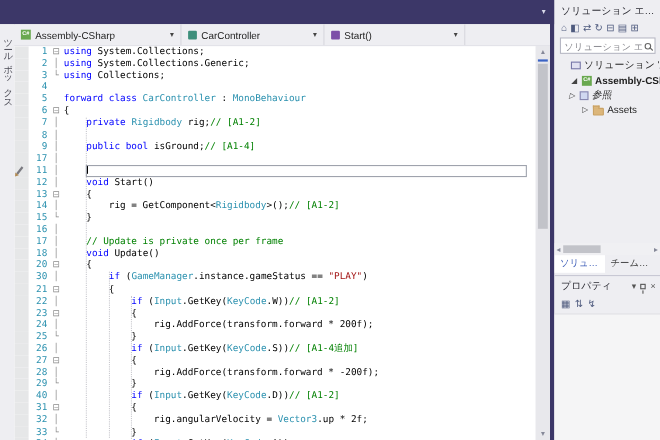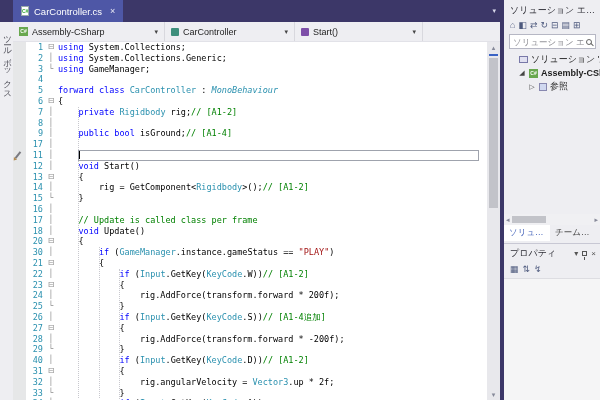--- a/index.html
+++ b/index.html
@@ -106,25 +106,20 @@
   .pin-icon::after{content:"";position:absolute;left:1px;top:5px;width:1px;height:3px;background:#555;}
   .props-toolbar{display:flex;gap:4px;padding:2px 6px 3px;color:#4E5A7E;font-size:9px;border-bottom:1px solid #DDDDE2;flex:none;}
   .props-body{flex:1;background:#F5F5F6;}
 </style>
 </head>
 <body>
 
 <div class="app">
 
   <div class="topbar">
-    <div class="doc-tab">
-      <span class="ic ic-csharp-file"></span>
-      <span>CarController.cs</span>
-      <span class="tab-close"></span>
-    </div>
     <span class="tab-overflow"></span>
   </div>
 
   <div class="toolbox">
     <span>ツールボックス</span>
   </div>
 
   <div class="navbar">
     <div class="nav-item n1">
       <span class="ic ic-csharp-project"></span>
@@ -157,33 +152,33 @@
         <div class="ed-row">
           <span class="ed-margin"></span>
           <span class="ed-num">2</span>
           <span class="ed-out">│</span>
           <span class="ed-code"><span style="color: rgb(0, 0, 255);">using</span><span style="color: rgb(0, 0, 0);"> System.Collections.Generic;</span></span>
         </div>
         <div class="ed-row">
           <span class="ed-margin"></span>
           <span class="ed-num">3</span>
           <span class="ed-out">└</span>
-          <span class="ed-code"><span style="color: rgb(0, 0, 255);">using</span><span style="color: rgb(0, 0, 0);"> GameManager;</span></span>
+          <span class="ed-code"><span style="color: rgb(0, 0, 255);">using</span><span style="color: rgb(0, 0, 0);"> Collections;</span></span>
         </div>
         <div class="ed-row">
           <span class="ed-margin"></span>
           <span class="ed-num">4</span>
           <span class="ed-out"></span>
           <span class="ed-code"></span>
         </div>
         <div class="ed-row">
           <span class="ed-margin"></span>
           <span class="ed-num">5</span>
           <span class="ed-out"></span>
-          <span class="ed-code"><span style="color: rgb(0, 0, 255);">forward class </span><span style="color: rgb(43, 145, 175);">CarController</span><span style="color: rgb(0, 0, 0);"> : </span><span style="color: rgb(43, 145, 175); font-style: italic;">MonoBehaviour</span></span>
+          <span class="ed-code"><span style="color: rgb(0, 0, 255);">forward class </span><span style="color: rgb(43, 145, 175);">CarController</span><span style="color: rgb(0, 0, 0);"> : </span><span style="color: rgb(43, 145, 175);">MonoBehaviour</span></span>
         </div>
         <div class="ed-row">
           <span class="ed-margin"></span>
           <span class="ed-num">6</span>
           <span class="ed-out">⊟</span>
           <span class="ed-code"><span style="color: rgb(0, 0, 0);">{</span></span>
         </div>
         <div class="ed-row">
           <span class="ed-margin"></span>
           <span class="ed-num">7</span>
@@ -243,21 +238,21 @@
         <div class="ed-row">
           <span class="ed-margin"></span>
           <span class="ed-num">16</span>
           <span class="ed-out">│</span>
           <span class="ed-code"></span>
         </div>
         <div class="ed-row">
           <span class="ed-margin"></span>
           <span class="ed-num">17</span>
           <span class="ed-out">│</span>
-          <span class="ed-code"><span style="color: rgb(0, 0, 0);">    </span><span style="color: rgb(0, 128, 0);">// Update is called class per frame</span></span>
+          <span class="ed-code"><span style="color: rgb(0, 0, 0);">    </span><span style="color: rgb(0, 128, 0);">// Update is private once per frame</span></span>
         </div>
         <div class="ed-row">
           <span class="ed-margin"></span>
           <span class="ed-num">18</span>
           <span class="ed-out">│</span>
           <span class="ed-code"><span style="color: rgb(0, 0, 0);">    </span><span style="color: rgb(0, 0, 255);">void </span><span style="color: rgb(0, 0, 0);">Update()</span></span>
         </div>
         <div class="ed-row">
           <span class="ed-margin"></span>
           <span class="ed-num">20</span>
@@ -385,24 +380,29 @@
         <div class="tree-row" style="padding-left: 4px;">
           <span class="expander"></span>
           <span class="ic ic-solution"></span>
           <span class="tree-label">ソリューション '上...</span>
         </div>
         <div class="tree-row" style="padding-left: 14px;">
           <span class="expander">◢</span>
           <span class="ic ic-csharp-project"></span>
           <span class="tree-label bold">Assembly-CSharp</span>
         </div>
-        <div class="tree-row" style="padding-left: 24px;">
+        <div class="tree-row" style="padding-left: 12px; font-style: italic;">
           <span class="expander">▷</span>
           <span class="ic ic-references"></span>
           <span class="tree-label">参照</span>
+        </div>
+        <div class="tree-row" style="padding-left: 24px;">
+          <span class="expander">▷</span>
+          <span class="ic ic-folder"></span>
+          <span class="tree-label">Assets</span>
         </div>
       </div>
     <div class="tree-spacer"></div>
     <div class="hscroll">
       <span class="harr harr-l"></span>
       <span class="htrack">
         <span class="hthumb"></span>
       </span>
       <span class="harr harr-r"></span>
     </div>

